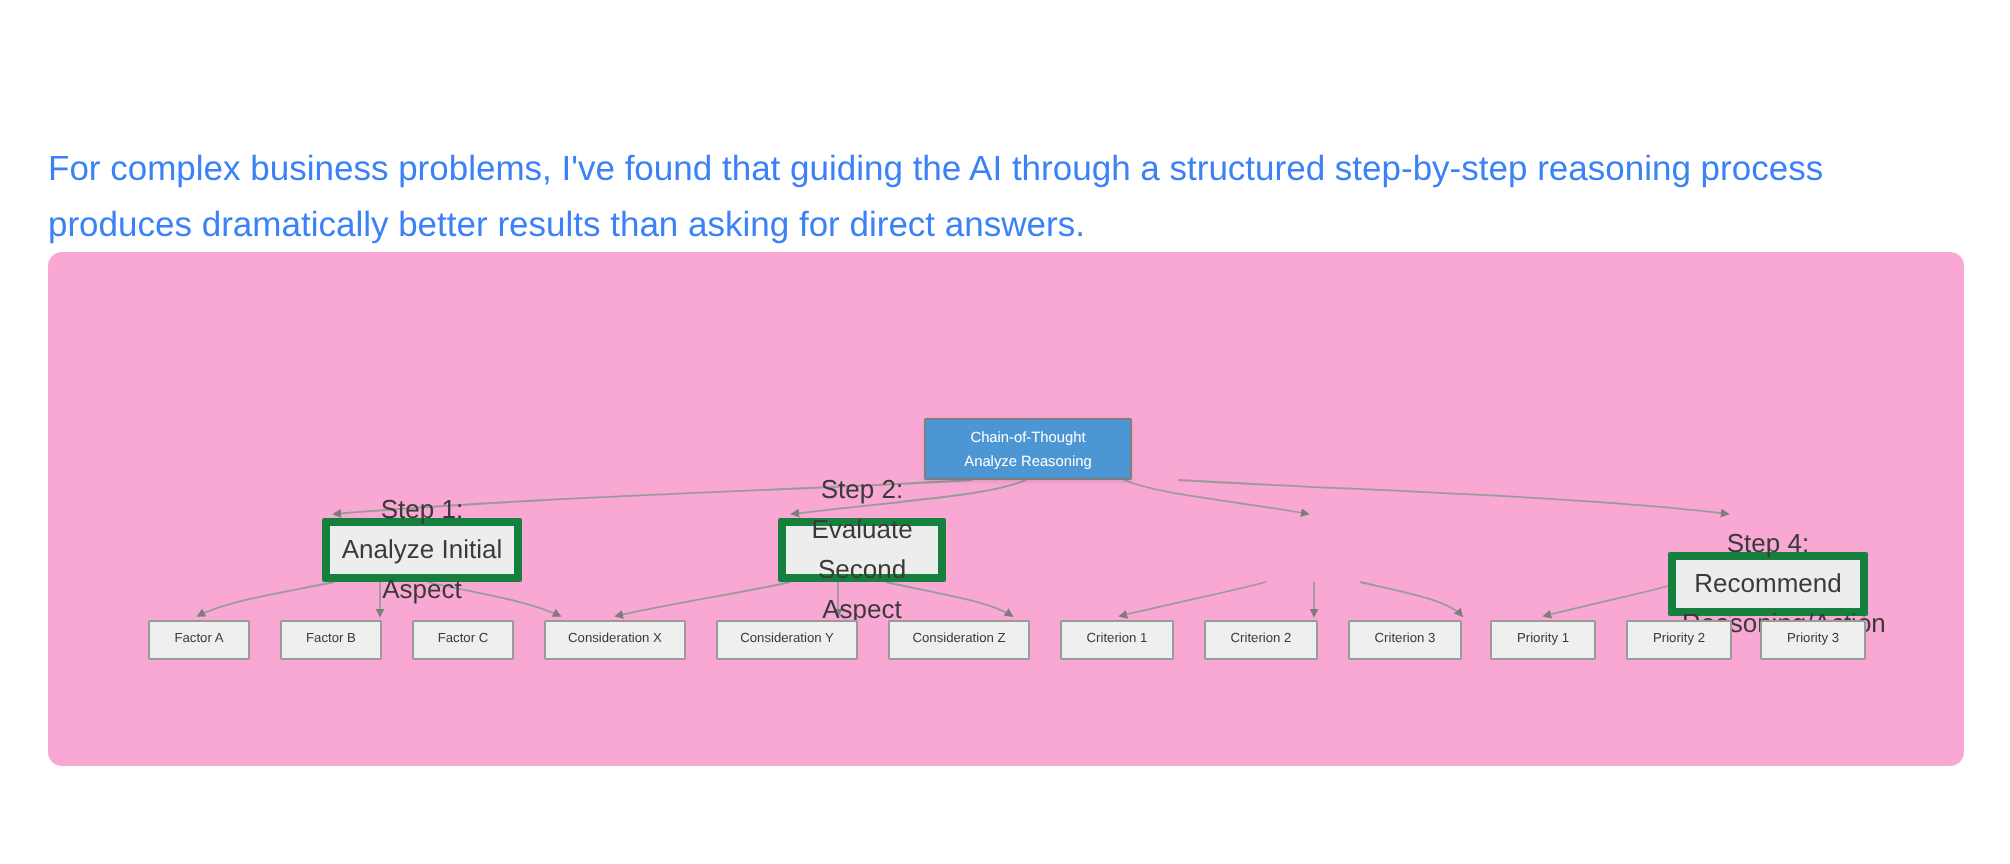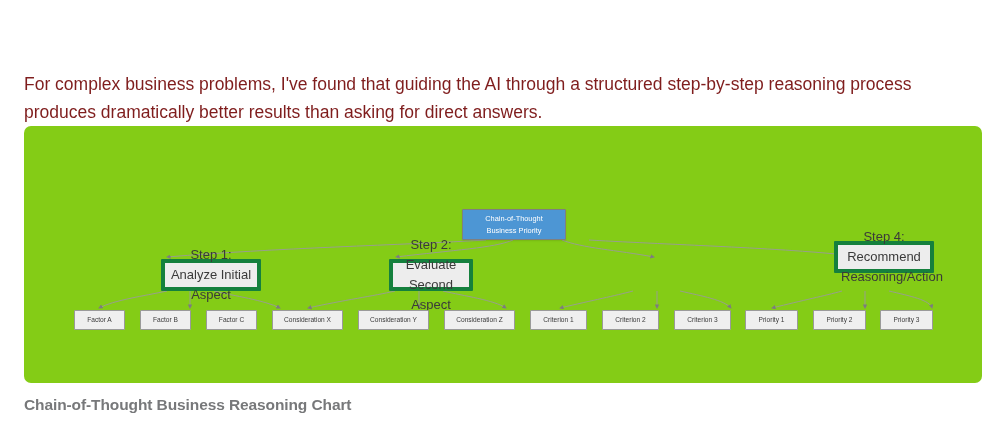--- a/index.html
+++ b/index.html
@@ -33,32 +33,32 @@
     color: #2c2c2c;
     line-height: 1.25;
   }
   .article-paragraph {
     position: absolute;
     left: 24px;
     top: 52px;
     width: 958px;
     font-size: 17.5px;
     font-weight: 400;
-    color: #7f1d1d;
+    color: #3b82f6;
     line-height: 1.62;
   }
 
   
   .diagram-panel {
     position: absolute;
     left: 24px;
     top: 126px;
     width: 958px;
     height: 257px;
-    background: #84cc16;
+    background: #f9a8d4;
     border-radius: 7px;
     overflow: hidden;
   }
   .diagram-canvas {
     position: absolute;
     inset: 0;
   }
   .edge-layer {
     position: absolute;
     left: 0;
@@ -159,40 +159,40 @@
 
           <path d="M 818 165 C 800 170, 780 174, 748 182"></path>
           <path d="M 841 165 L 841 182"></path>
           <path d="M 865 165 C 886 170, 906 174, 908 182"></path>
         </g>
       </svg>
 
       <div class="node root" style="left:438px; top:83px; width:104px; height:31px;">
         <span class="node-label">
           <span>Chain-of-Thought</span><br>
-          <span>Business Priority</span>
+          <span>Analyze Reasoning</span>
         </span>
       </div>
 
       <div class="node branch" style="left:93px; top:133px; width:100px; height:32px;">
         <span class="node-label">
           <span>Step 1: Analyze Initial</span><br>
           <span>Aspect</span>
         </span>
       </div>
 
       <div class="node branch" style="left:321px; top:133px; width:84px; height:32px;">
         <span class="node-label">
           <span>Step 2: Evaluate Second</span><br>
           <span>Aspect</span>
         </span>
       </div>
 
 
-      <div class="node branch" style="left:766px; top:115px; width:100px; height:32px;">
+      <div class="node branch" style="left:766px; top:150px; width:100px; height:32px;">
         <span class="node-label">
           <span>Step 4: Recommend</span><br>
           <span>Reasoning/Action</span>
         </span>
       </div>
 
       <div class="node leaf" style="left:50px; top:184px; width:51px; height:20px;">
         <span class="node-label">Factor A</span>
       </div>
       <div class="node leaf" style="left:116px; top:184px; width:51px; height:20px;">
@@ -228,15 +228,14 @@
       <div class="node leaf" style="left:789px; top:184px; width:53px; height:20px;">
         <span class="node-label">Priority 2</span>
       </div>
       <div class="node leaf" style="left:856px; top:184px; width:53px; height:20px;">
         <span class="node-label">Priority 3</span>
       </div>
 
     </div>
   </div>
 
-  <div class="figure-caption">Chain-of-Thought Business Reasoning Chart</div>
 
 </div>
 
 </body></html>

